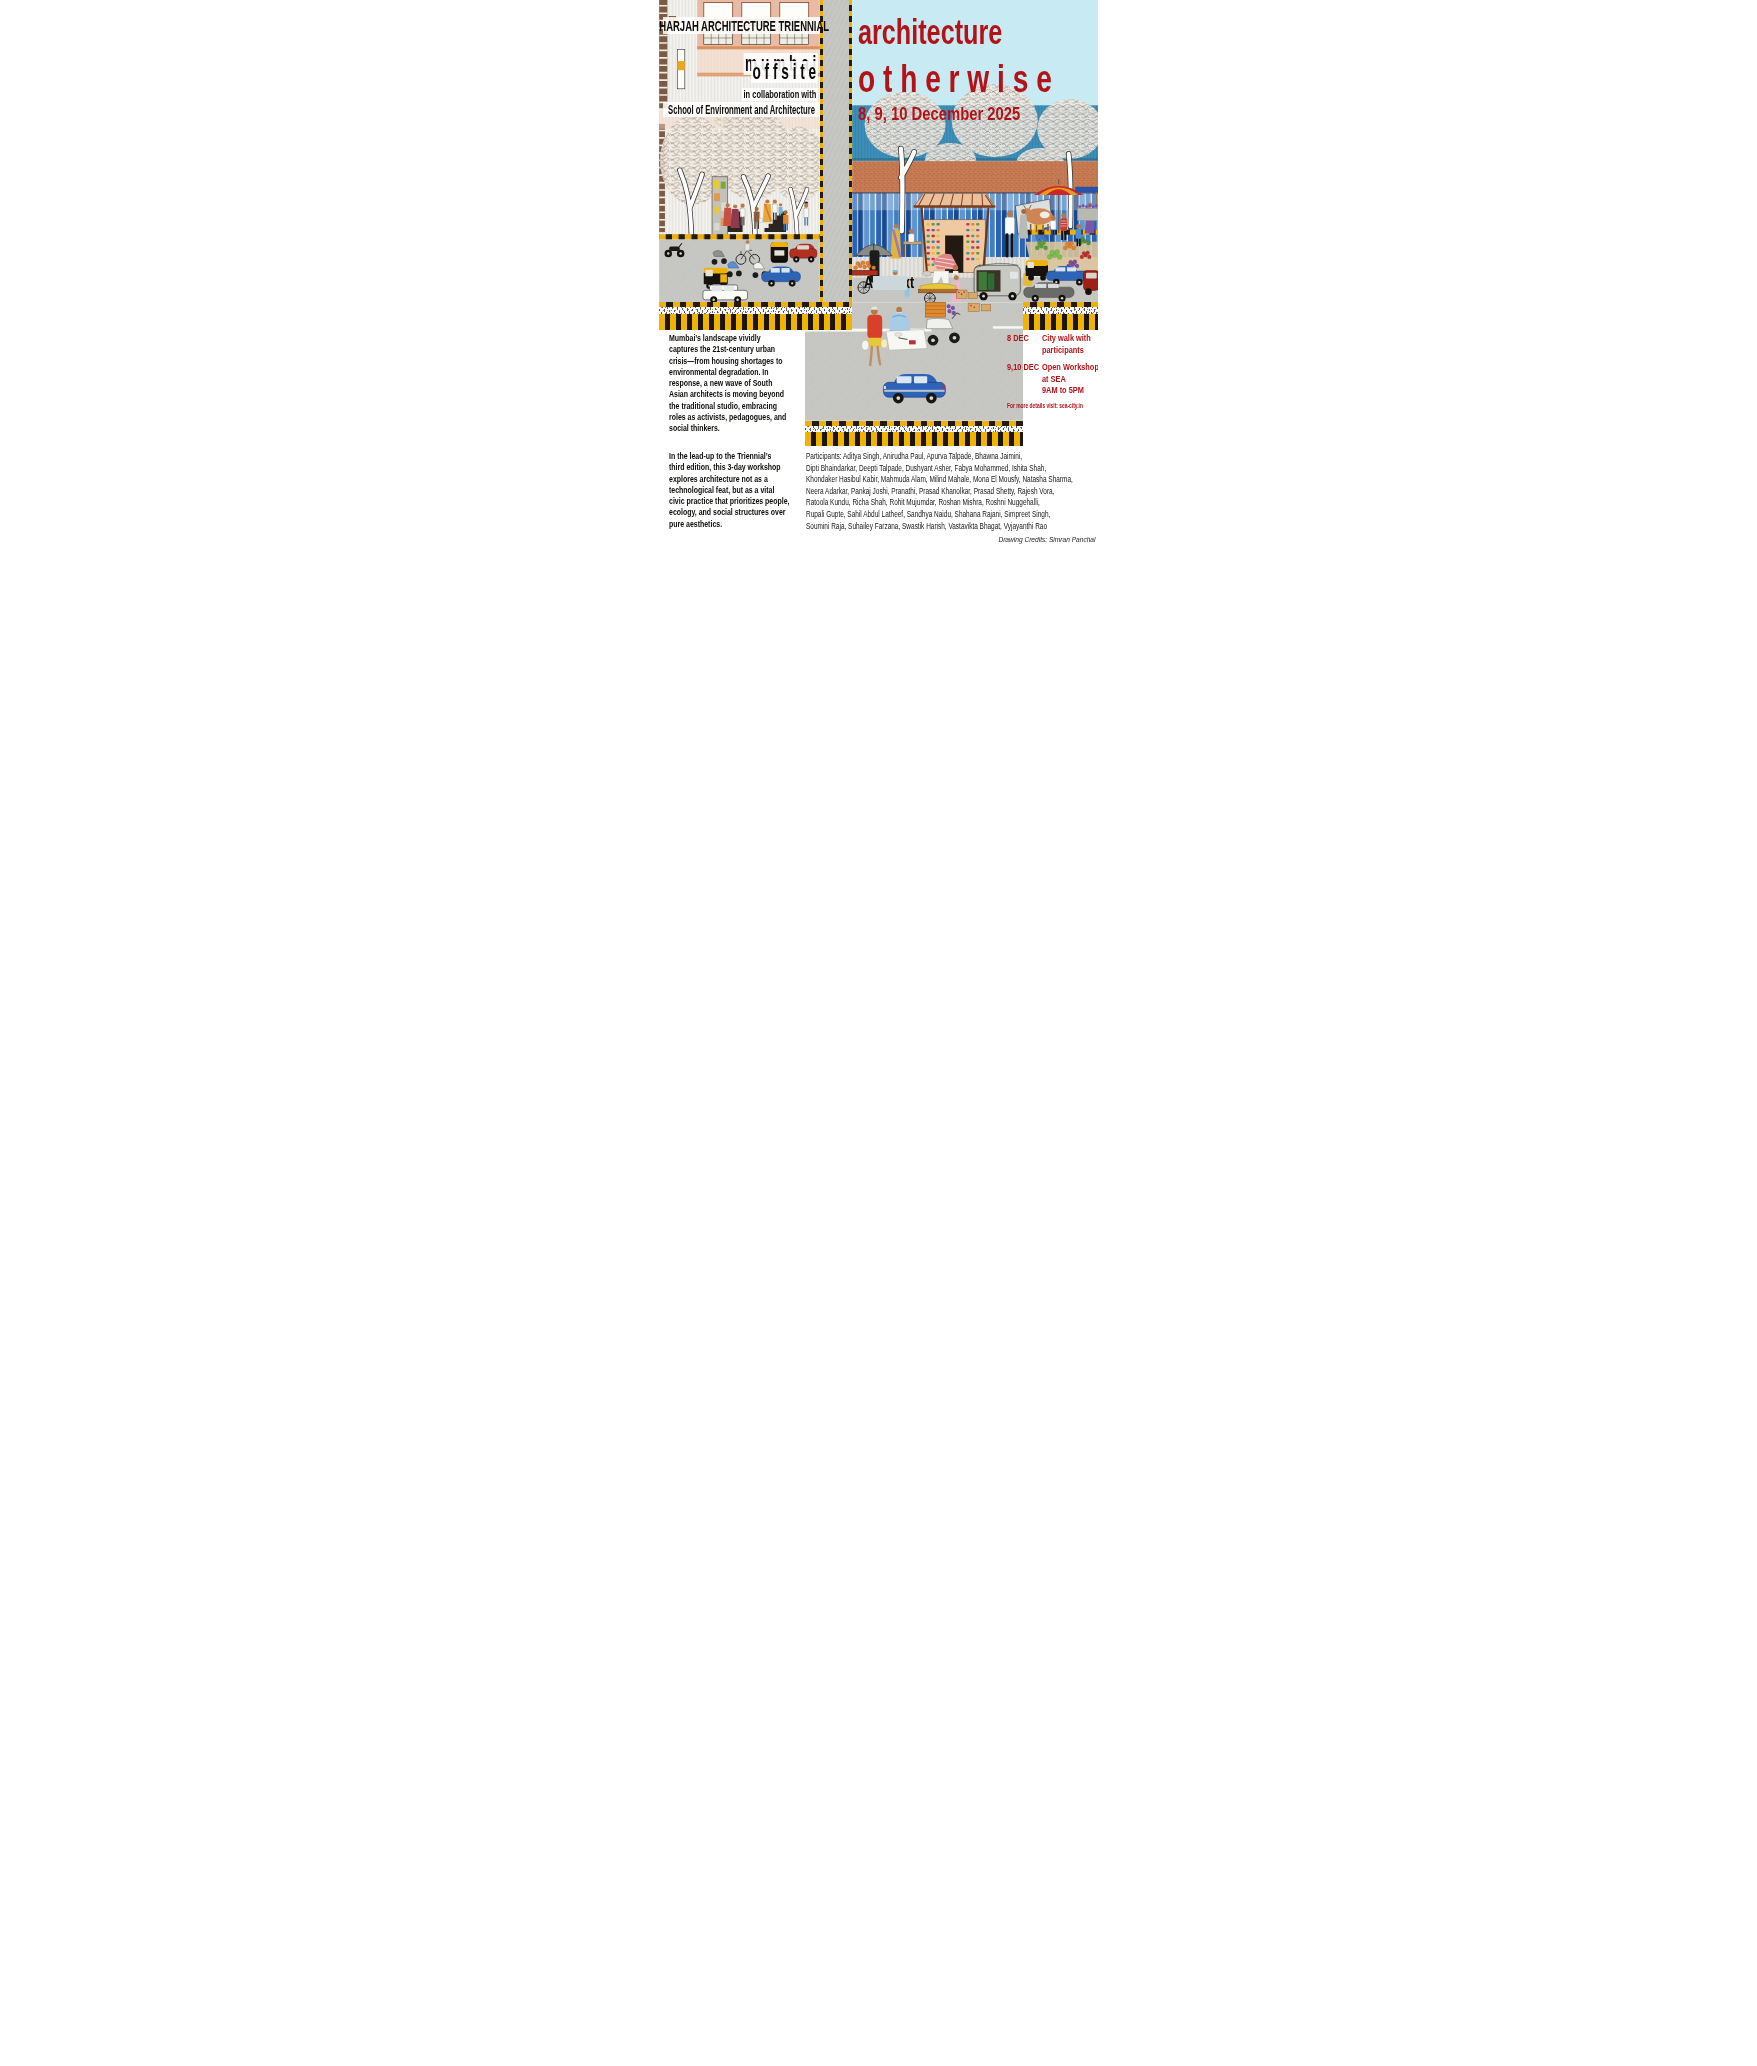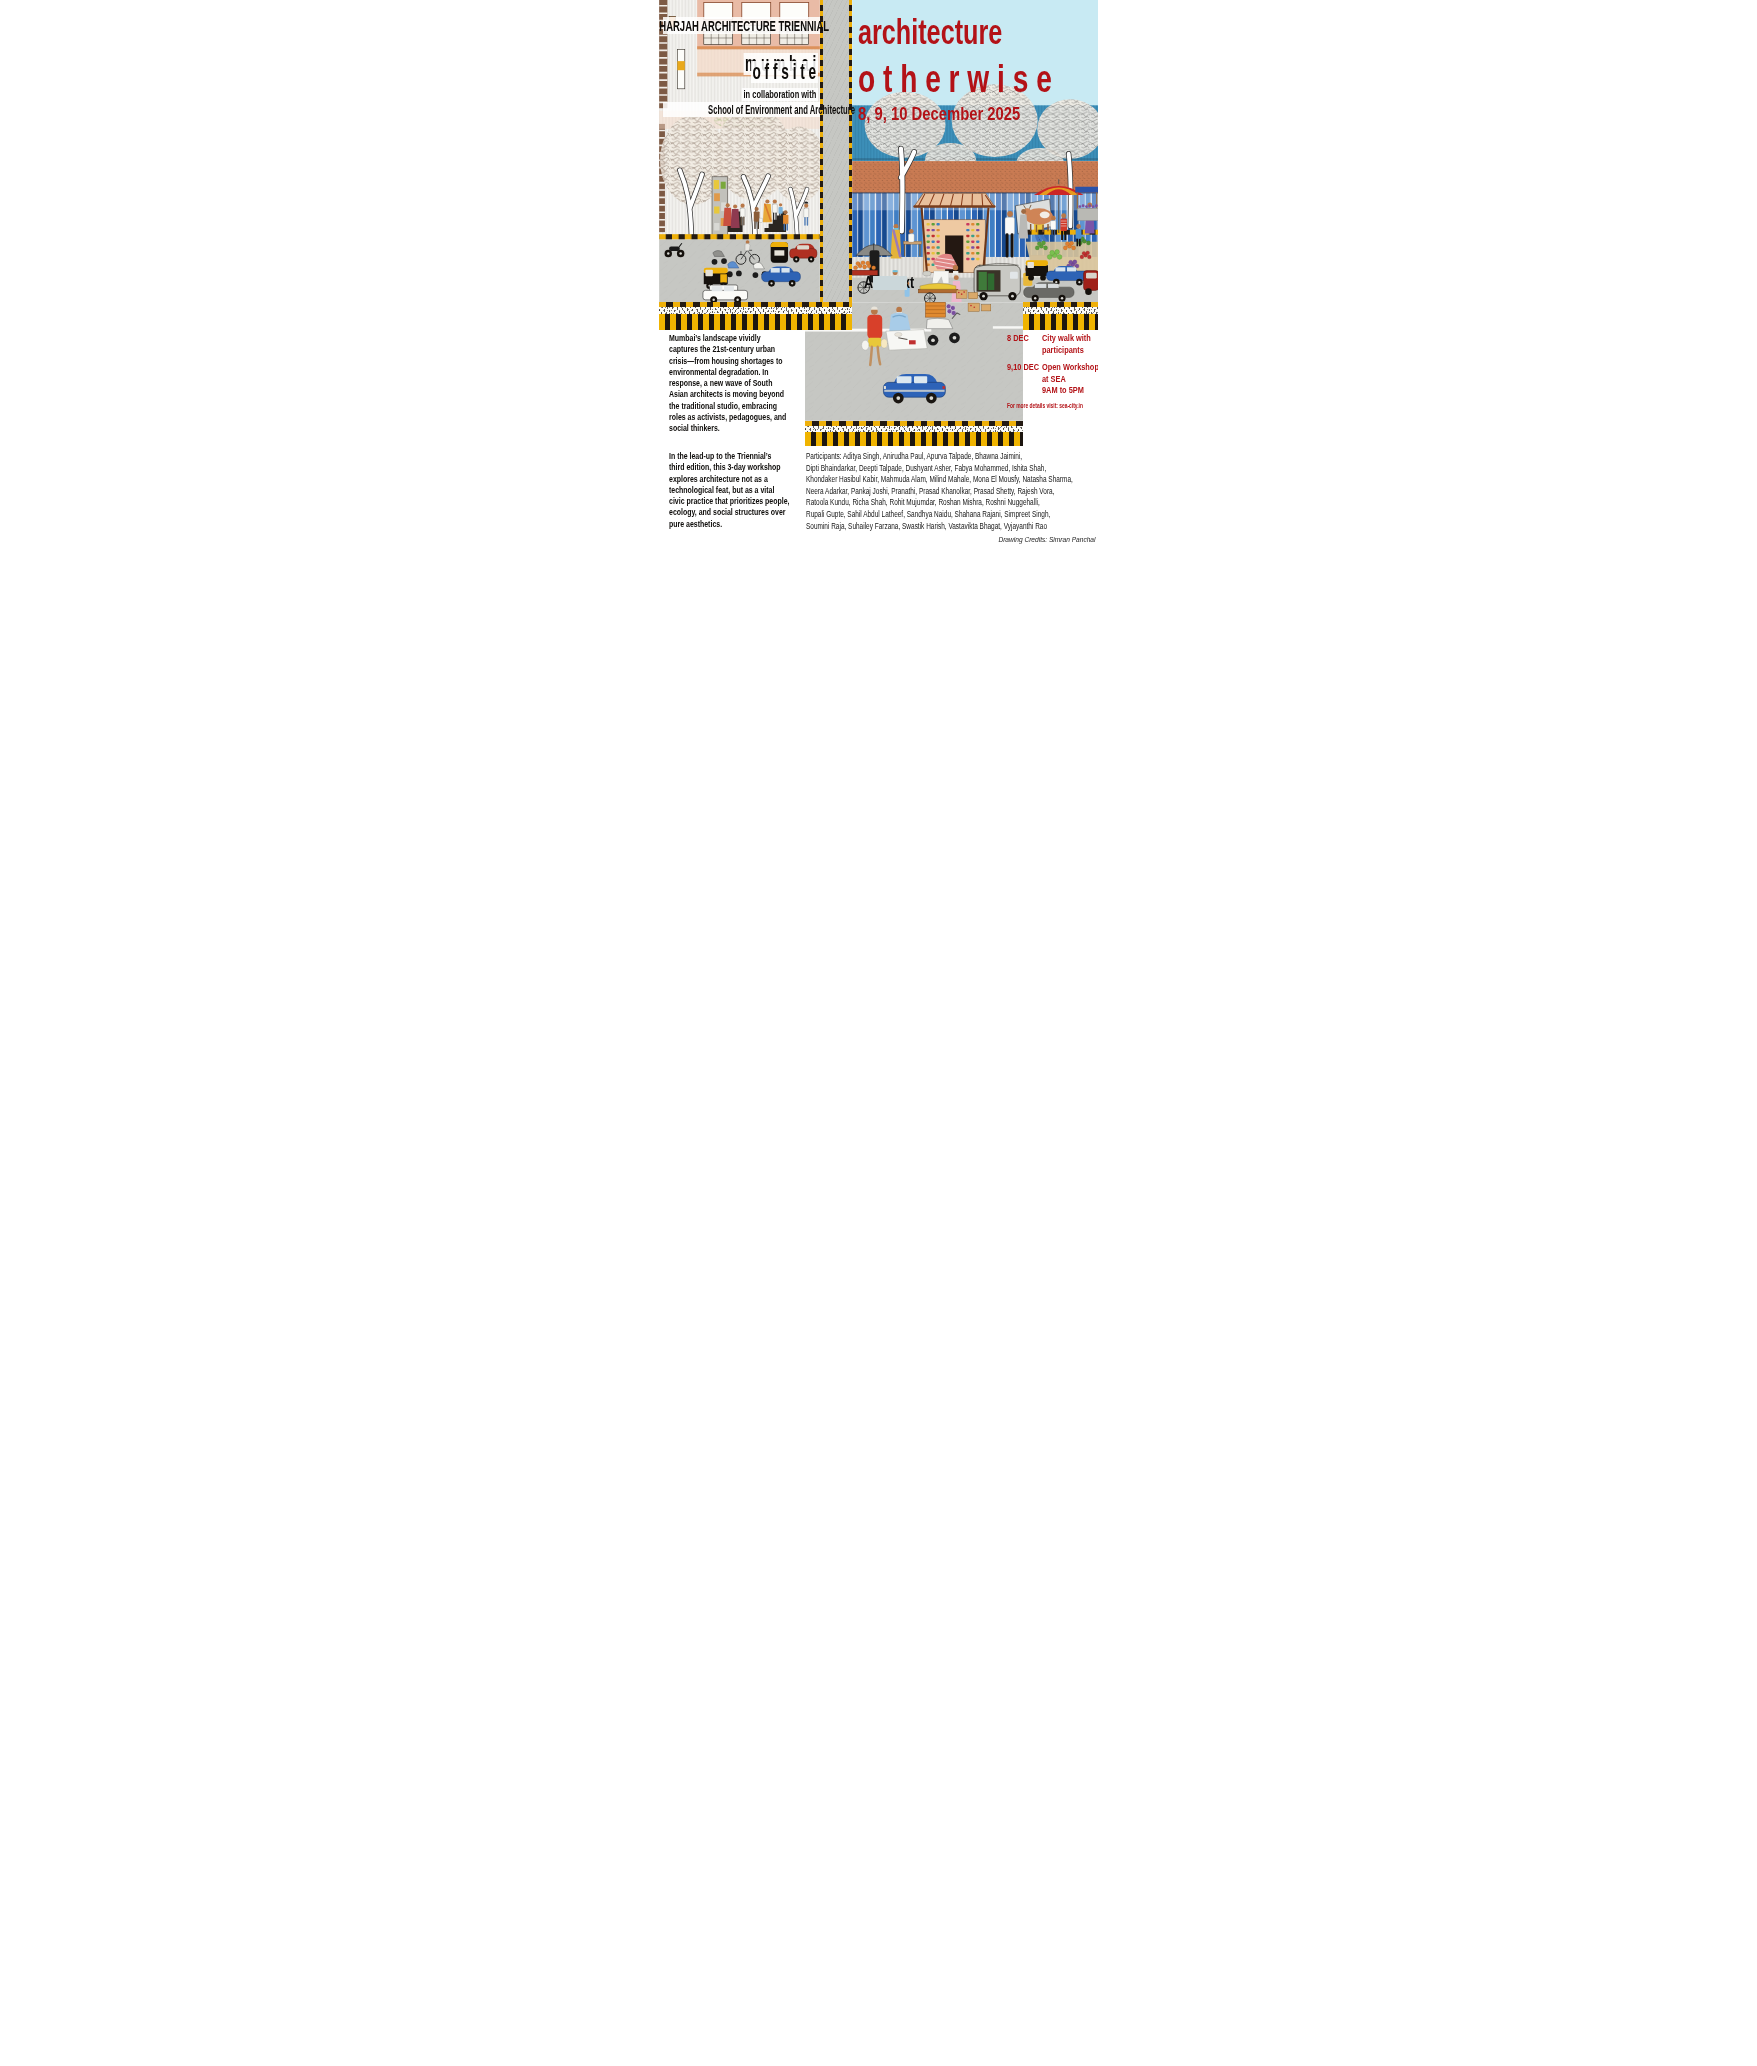--- a/index.html
+++ b/index.html
@@ -667,21 +667,21 @@
 
   <div class="txt" style="right:280px;top:53px;text-align:left;">
     <span class="hl strip" style="display:inline-block;font-size:22px;line-height:1.0;padding:0 2.5px;transform:scaleX(0.62);transform-origin:right;">m u m b a i</span>
   </div>
   <div class="txt" style="right:280px;top:61px;text-align:right;">
     <span class="hl strip" style="display:inline-block;font-size:22px;line-height:1.0;padding:0 2.5px;transform:scaleX(0.62);transform-origin:right;">o f f s i t e</span>
   </div>
   <div class="txt" style="right:280px;top:88px;text-align:center;">
     <span class="hl strip" style="display:inline-block;font-size:11px;padding:0.4px 2.5px;transform:scaleX(0.68);transform-origin:right;">in collaboration with</span>
   </div>
-  <div class="txt strip" style="left:3.7px;top:102px;width:157px;height:15.3px;display:flex;align-items:center;justify-content:flex-start;">
+  <div class="txt strip" style="left:3.7px;top:102px;width:157px;height:15.3px;display:flex;align-items:center;justify-content:center;">
     <span class="hl" style="font-size:12.4px;transform:scaleX(0.62);transform-origin:center;">School of Environment and Architecture</span>
   </div>
 
   <div class="txt red hl" style="left:199px;top:14px;font-size:35px;line-height:1;transform:scaleX(0.72);transform-origin:left top;">architecture</div>
   <div class="txt red hl" style="left:199px;top:60px;font-size:38px;line-height:1;transform:scaleX(0.74);transform-origin:left top;">o t h e r w i s e</div>
   <div class="txt red hl" style="left:199px;top:103px;font-size:19px;transform:scaleX(0.78);transform-origin:left top;">8, 9, 10 December 2025</div>
 
   <div class="txt hl" style="left:205px;top:274px;font-size:15.7px;color:#0c0c0c;transform:scaleX(0.8);transform-origin:left top;">Add text</div>
   <div class="cover" style="left:214px;top:276px;width:34px;height:14px;"></div>
 

